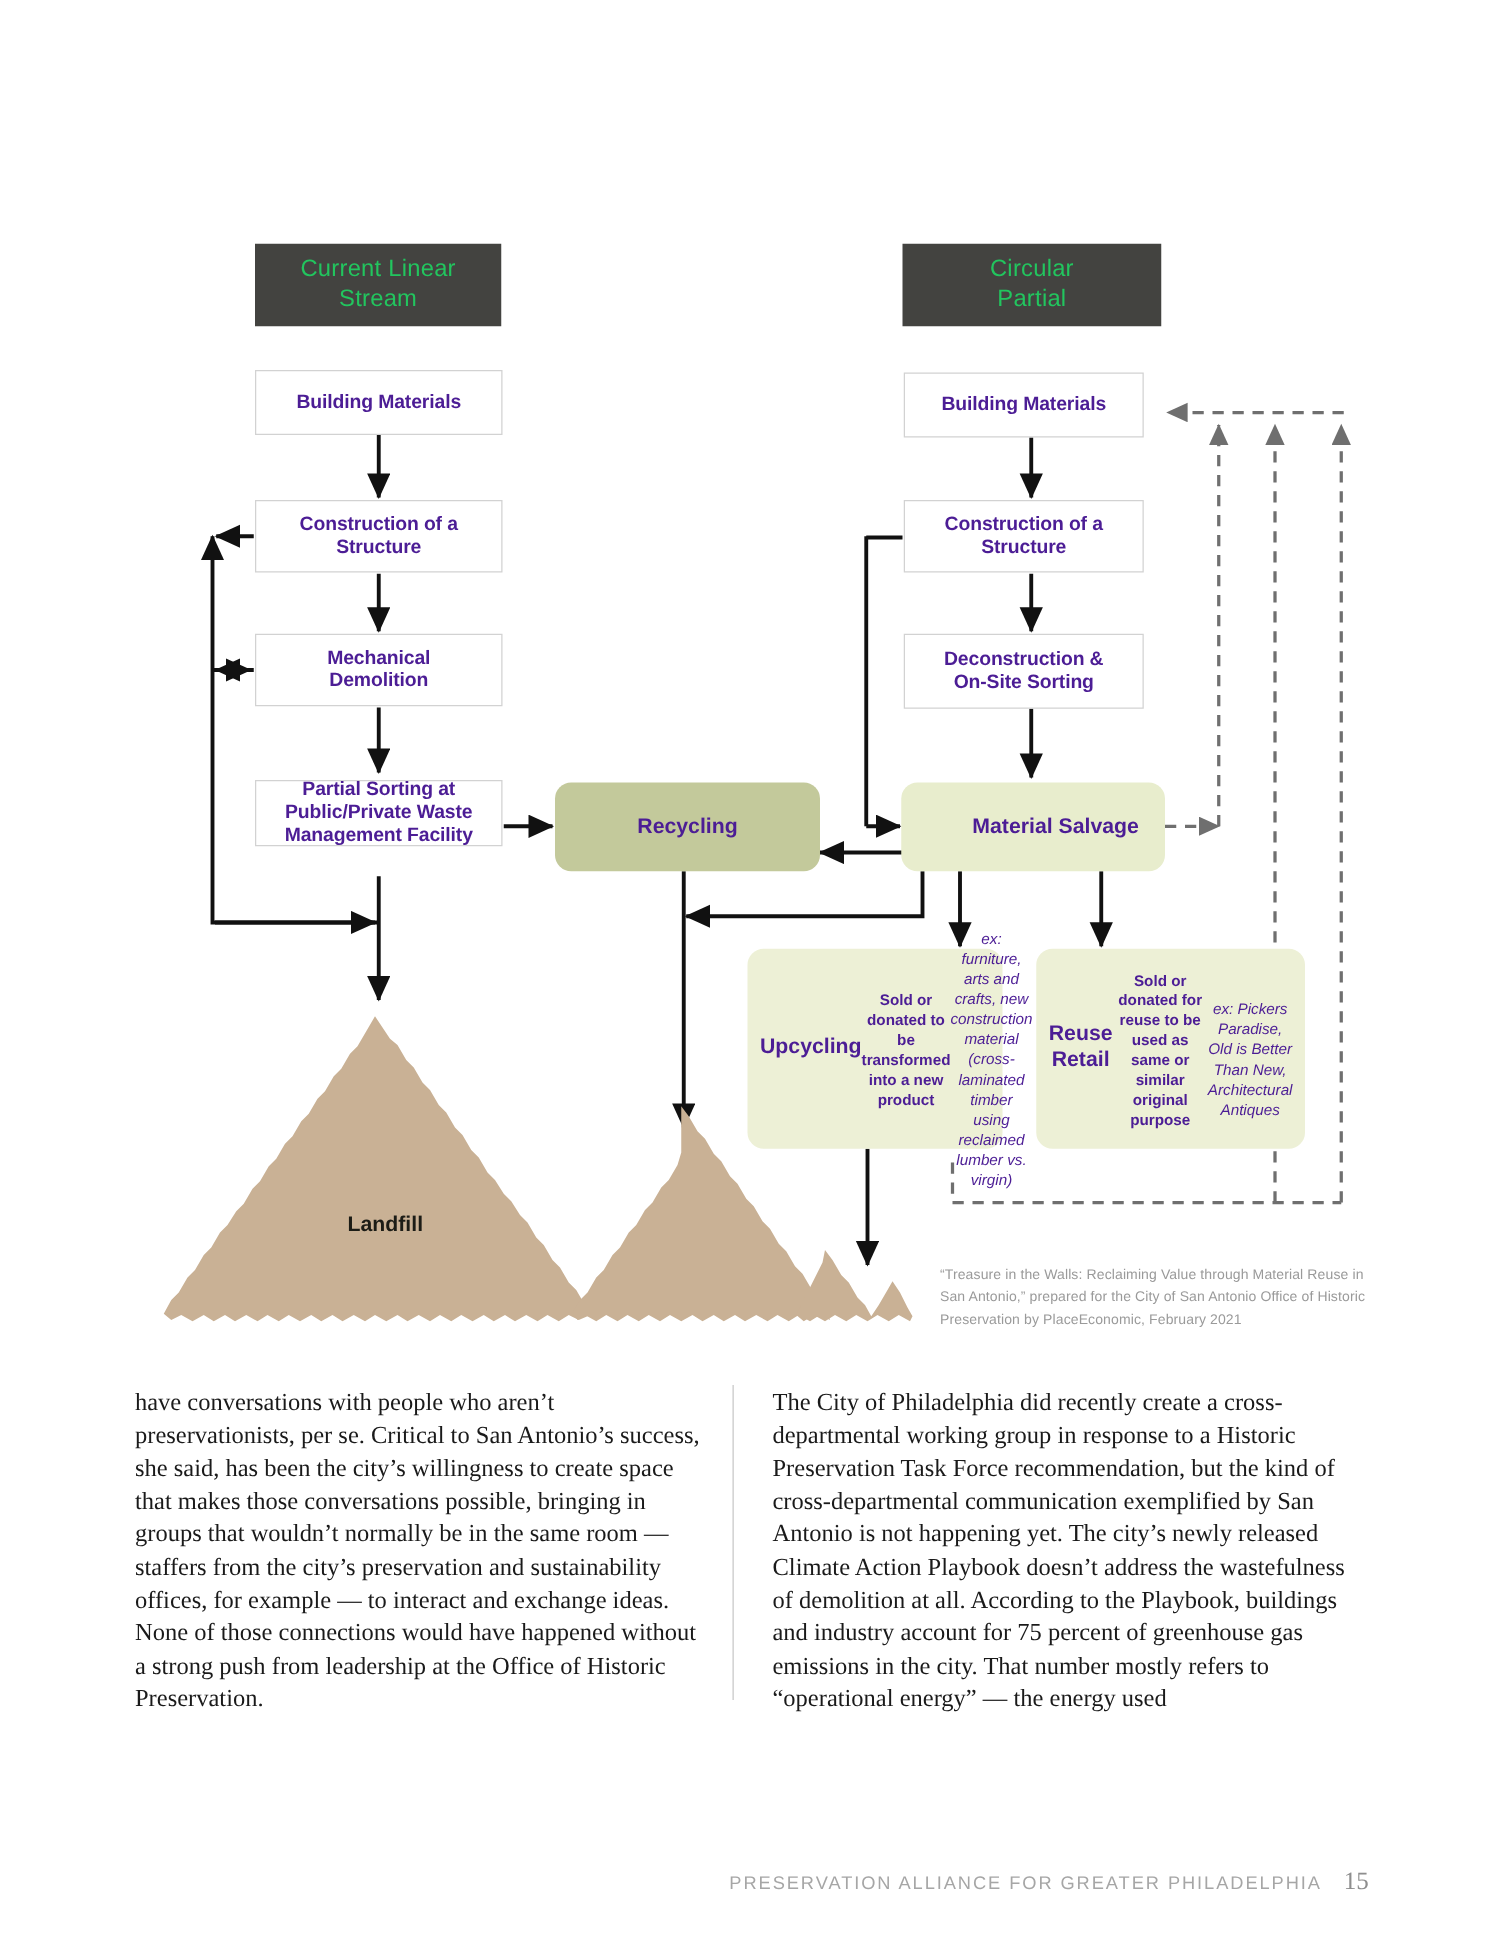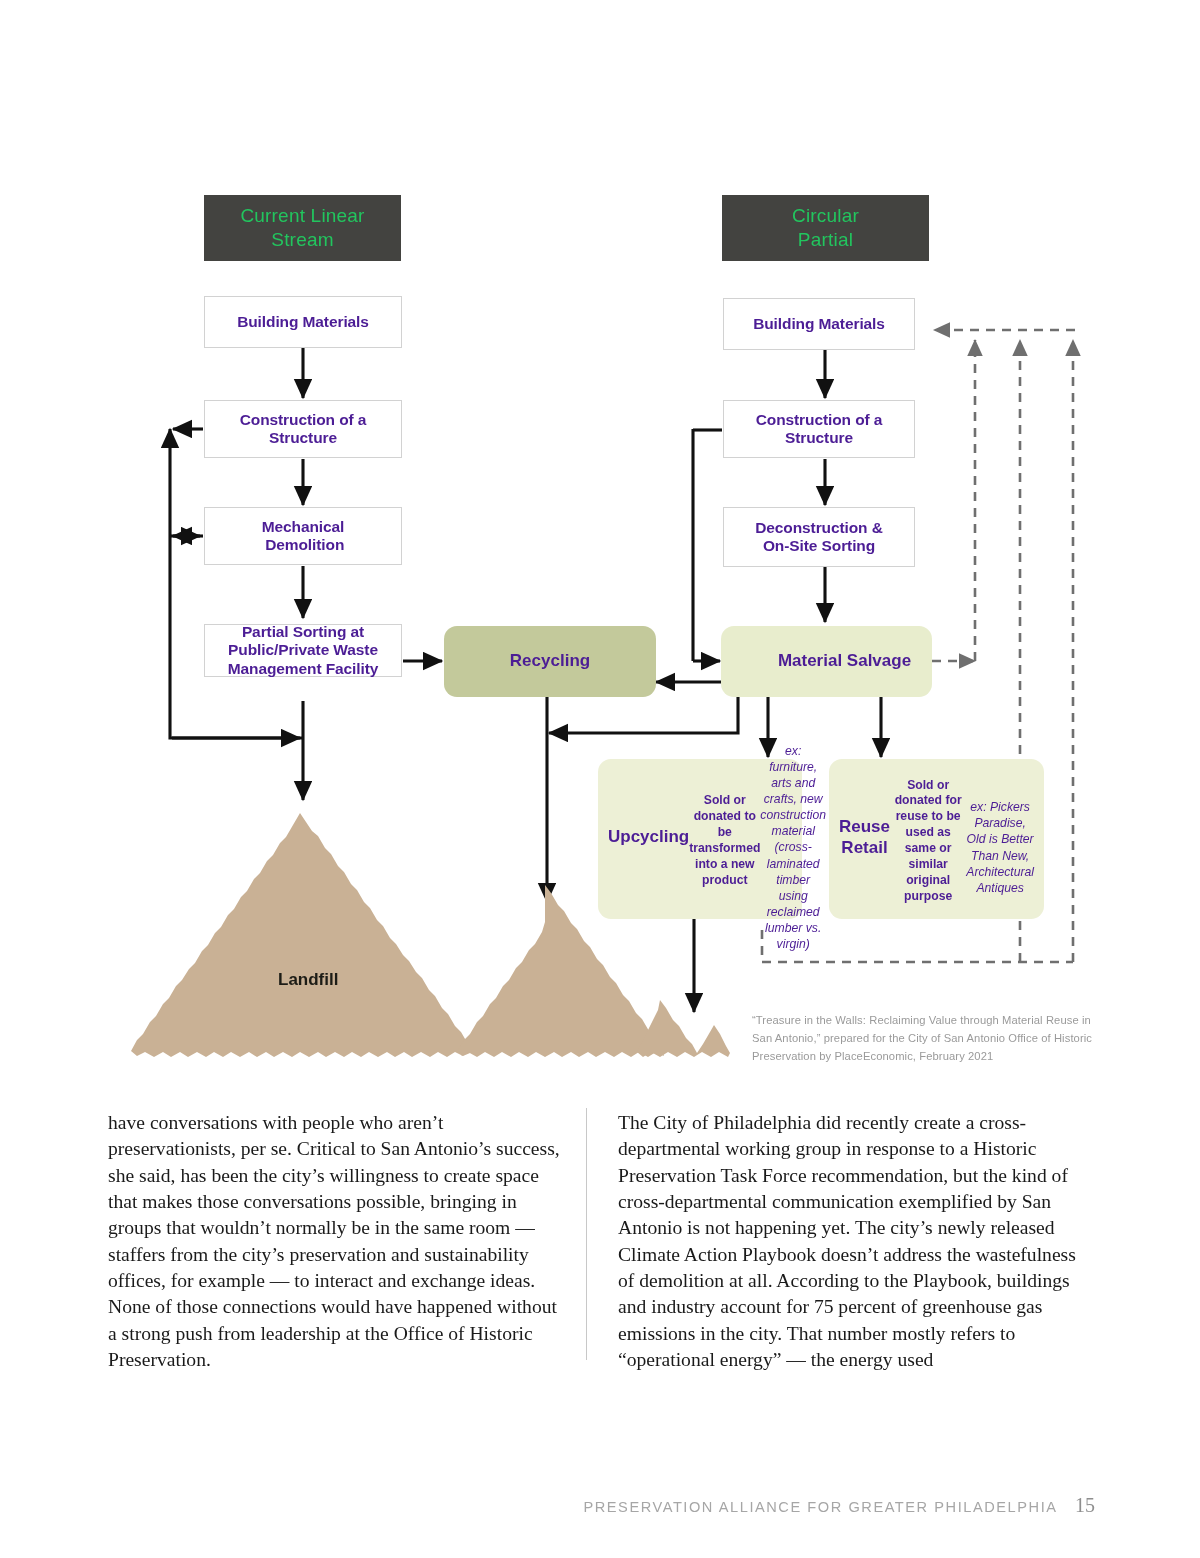--- a/index.html
+++ b/index.html
@@ -256,21 +256,21 @@
 Partial</span>
   </div>
 
   <div class="dbox proc" style="left:204px; top:296px; width:198px; height:52px;">
     <span style="white-space:pre-line">Building Materials</span>
   </div>
   <div class="dbox proc" style="left:204px; top:400px; width:198px; height:58px;">
     <span style="white-space:pre-line">Construction of a
 Structure</span>
   </div>
-  <div class="dbox proc" style="left:204px; top:507px; width:198px; height:58px;text-align:right;">
+  <div class="dbox proc" style="left:204px; top:507px; width:198px; height:58px;">
     <span style="white-space:pre-line">Mechanical
 Demolition</span>
   </div>
   <div class="dbox proc" style="left:204px; top:624px; width:198px; height:53px;">
     <span style="white-space:pre-line">Partial Sorting at
 Public/Private Waste
 Management Facility</span>
   </div>
 
   <div class="dbox proc" style="left:723px; top:298px; width:192px; height:52px;">

